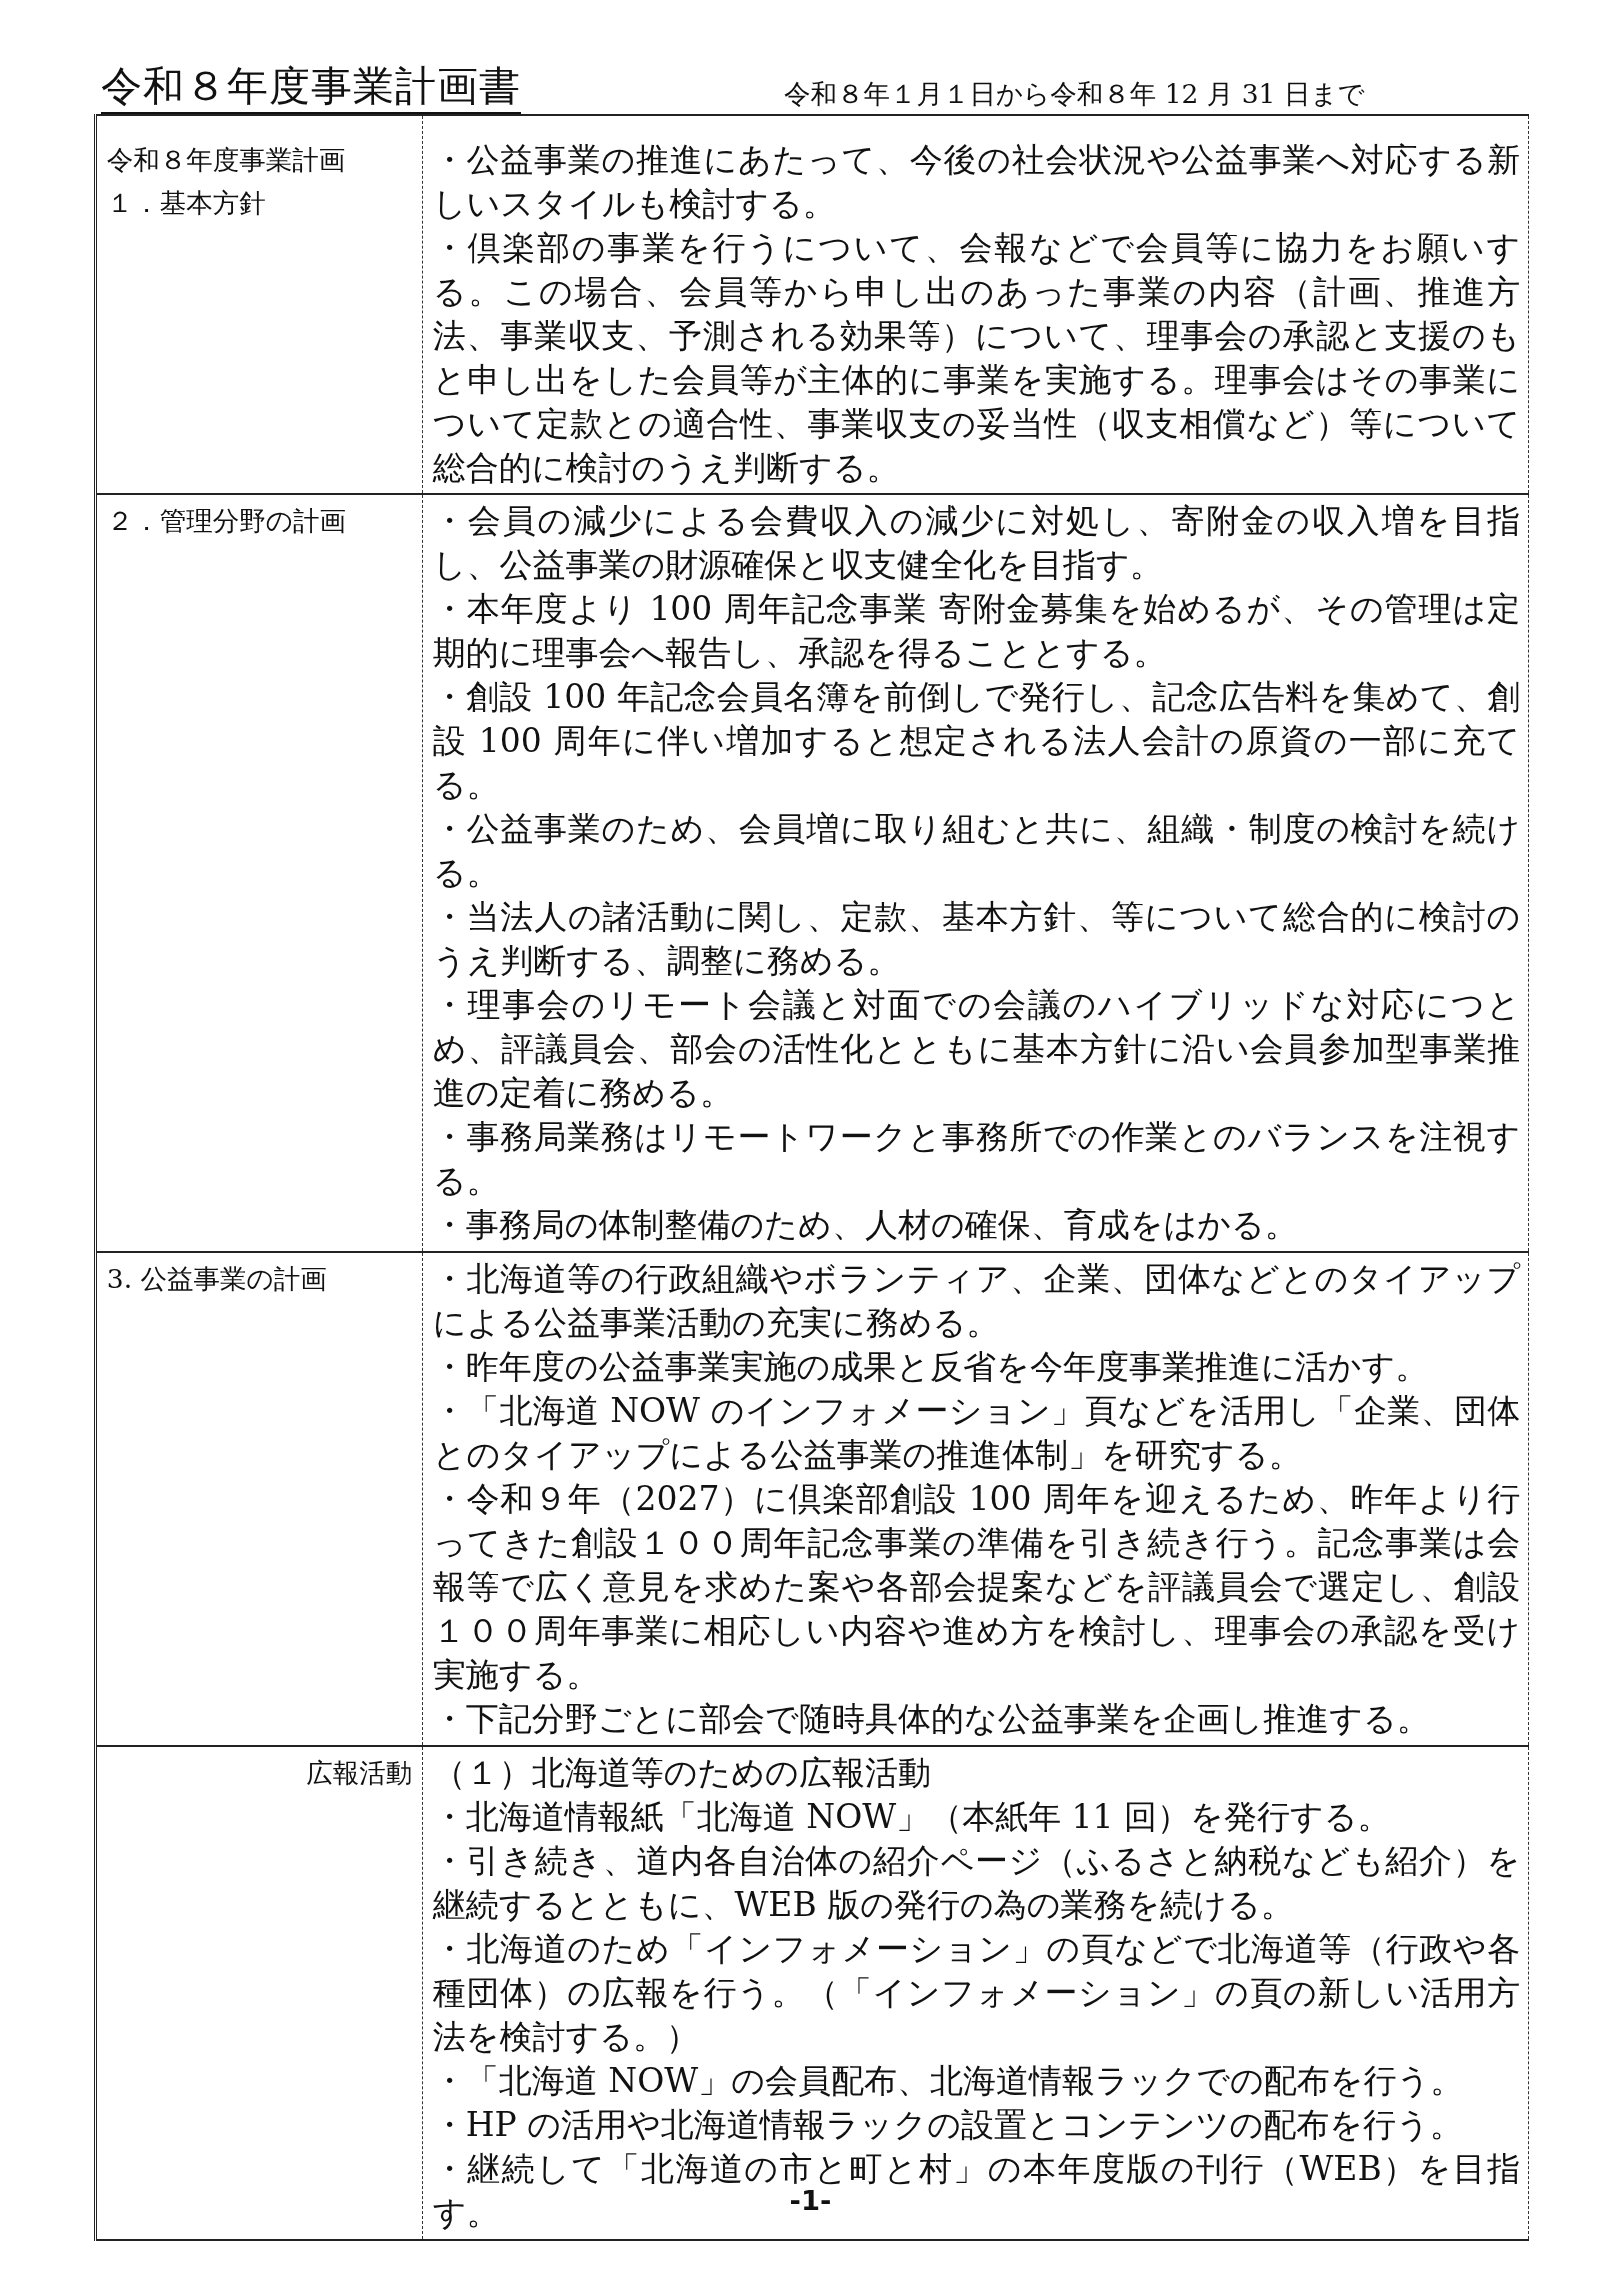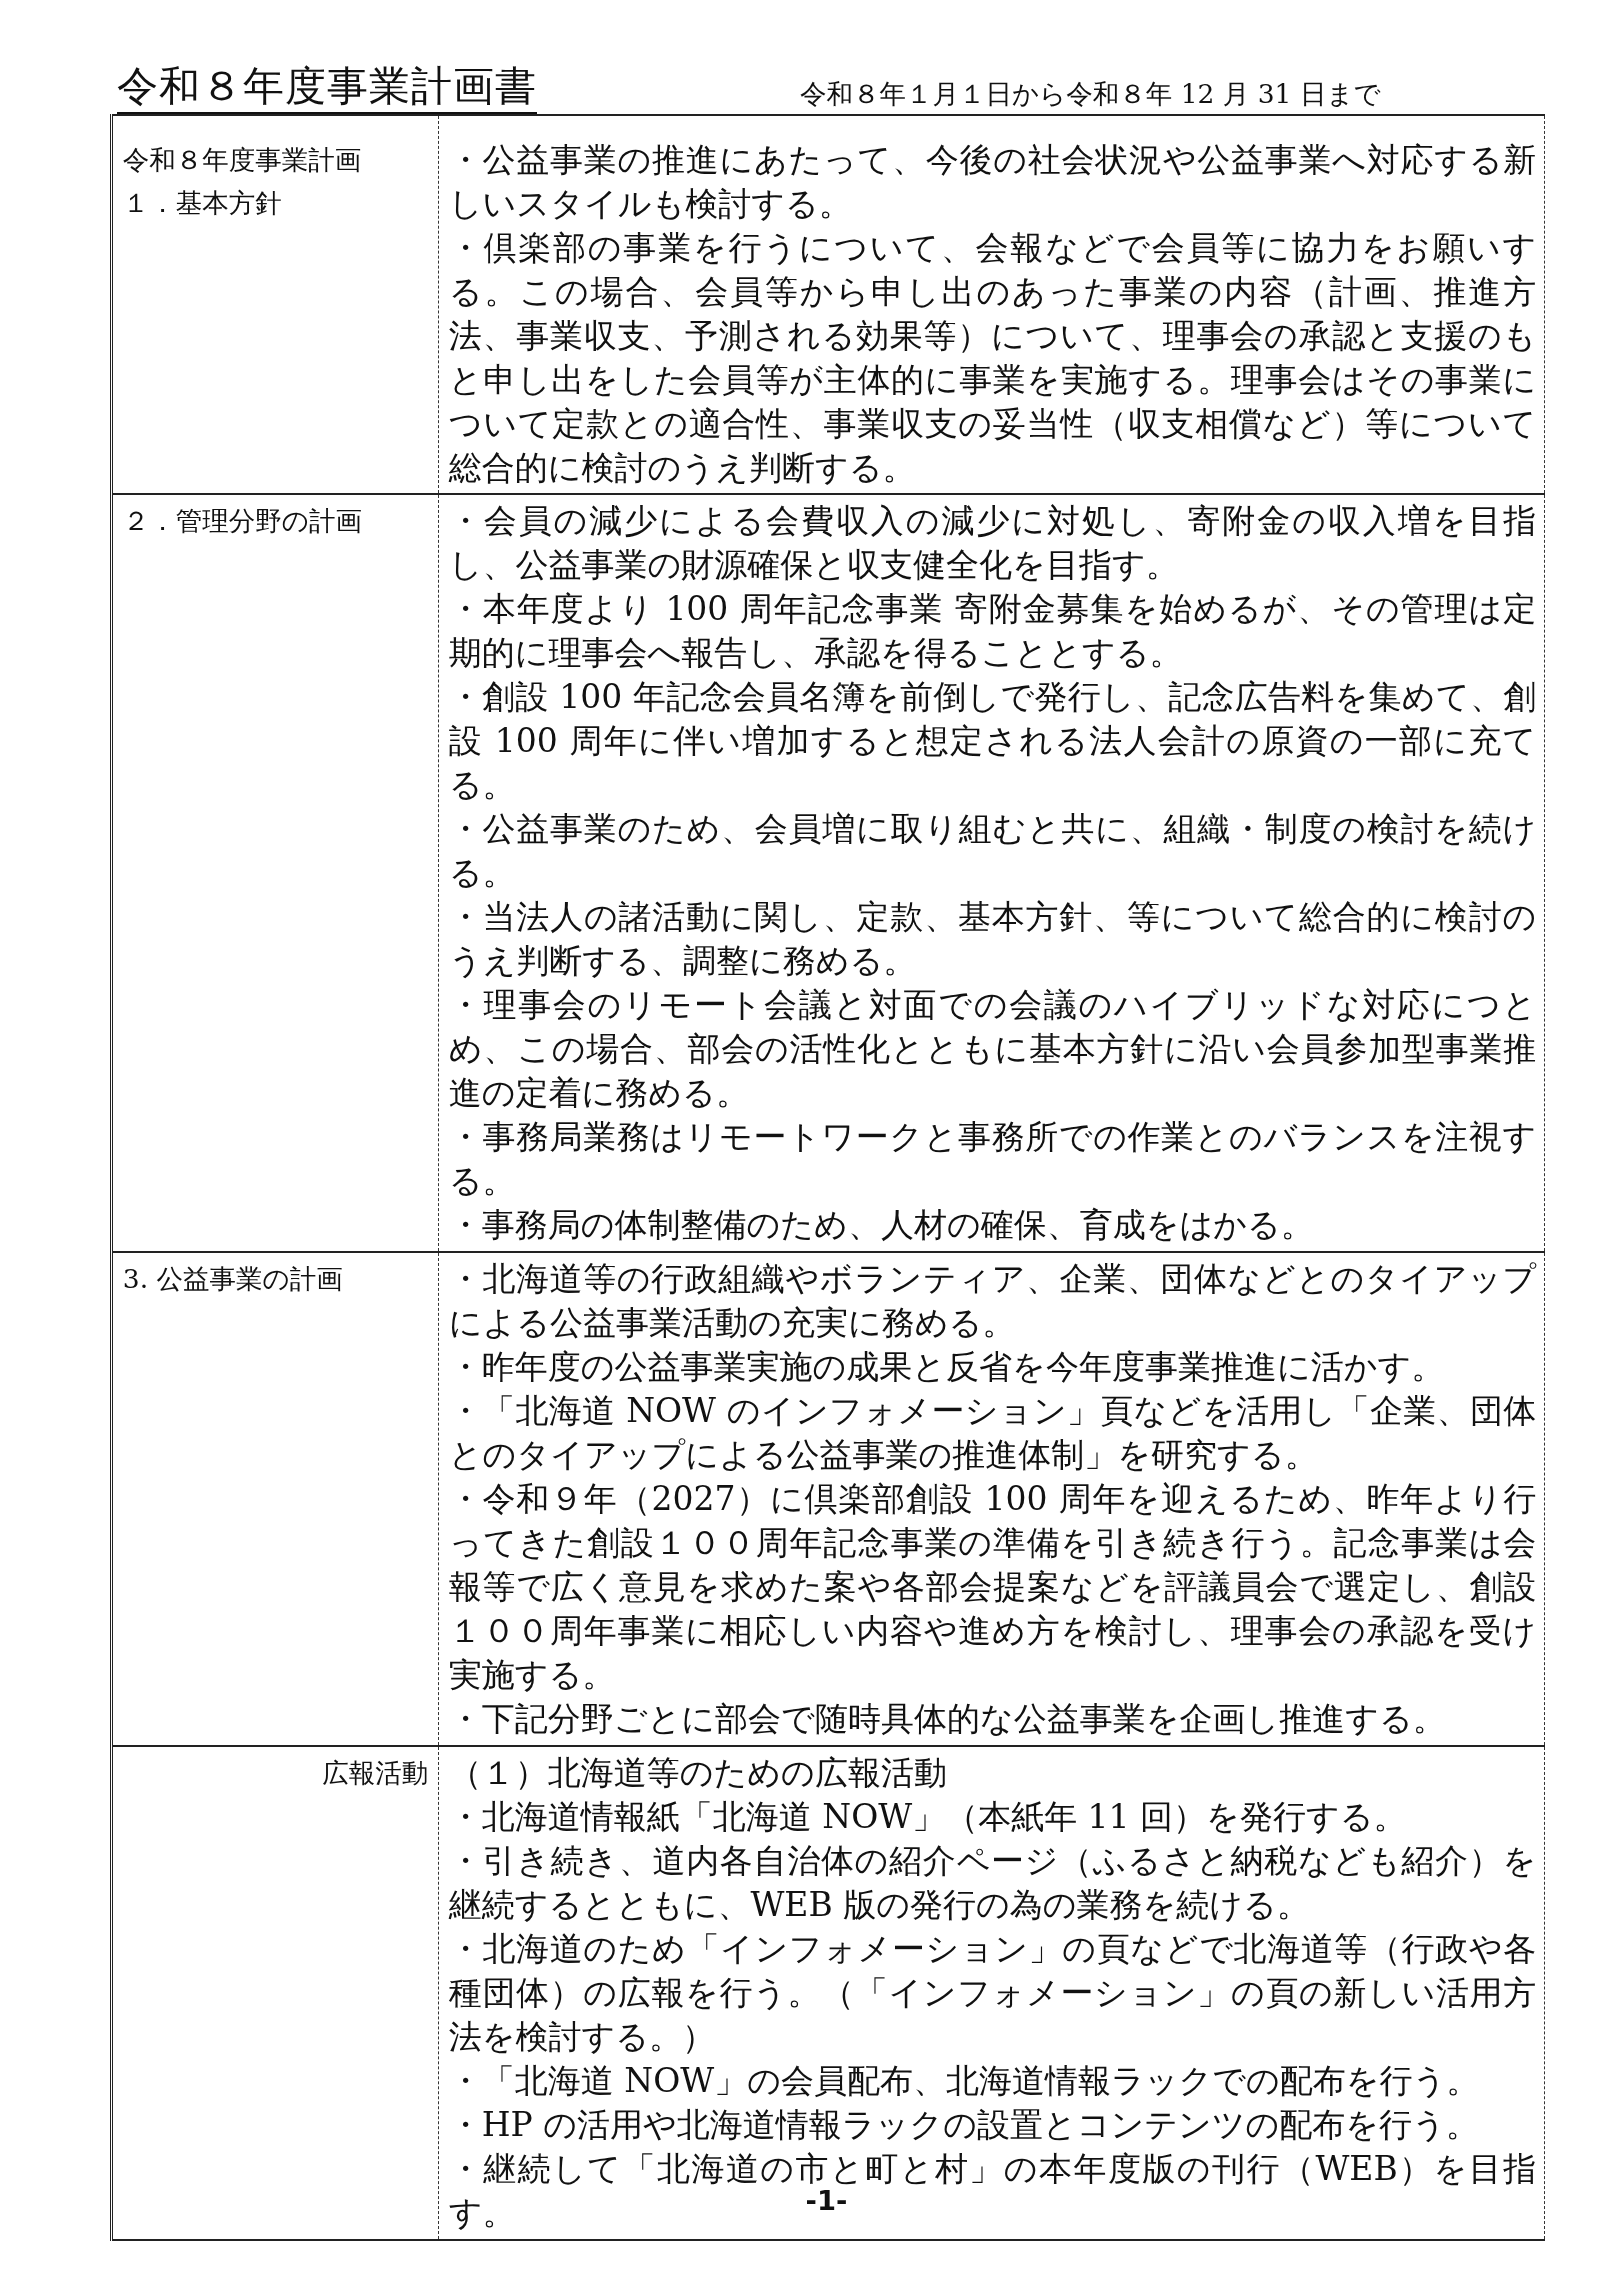--- a/index.html
+++ b/index.html
@@ -13,21 +13,20 @@
       position: relative;
       font-family: "DejaVu Serif", "Liberation Serif", serif;
       color: #111111;
     }
     .page {
       position: absolute;
       left: 0;
       top: 0;
       width: 1513px;
       height: 2293px;
-      margin-left: 16px;
     }
     .title {
       position: absolute;
       left: 101px;
       top: 61px;
       font-family: "DejaVu Sans", "Liberation Sans", sans-serif;
       font-size: 41px;
       line-height: 51px;
       letter-spacing: 1px;
       border-bottom: 2.9px solid #111;
@@ -142,21 +141,21 @@
     <tr class="row-sep">
       <td class="cat left">
         <div>２．管理分野の計画</div>
       </td>
       <td class="body">
         <p>・会員の減少による会費収入の減少に対処し、寄附金の収入増を目指し、公益事業の財源確保と収支健全化を目指す。</p>
         <p>・本年度より 100 周年記念事業 寄附金募集を始めるが、その管理は定期的に理事会へ報告し、承認を得ることとする。</p>
         <p>・創設 100 年記念会員名簿を前倒しで発行し、記念広告料を集めて、創設 100 周年に伴い増加すると想定される法人会計の原資の一部に充てる。</p>
         <p>・公益事業のため、会員増に取り組むと共に、組織・制度の検討を続ける。</p>
         <p>・当法人の諸活動に関し、定款、基本方針、等について総合的に検討のうえ判断する、調整に務める。</p>
-        <p>・理事会のリモート会議と対面での会議のハイブリッドな対応につとめ、この場合、部会の活性化とともに基本方針に沿い会員参加型事業推進の定着に務める。</p>
+        <p>・理事会のリモート会議と対面での会議のハイブリッドな対応につとめ、評議員会、部会の活性化とともに基本方針に沿い会員参加型事業推進の定着に務める。</p>
         <p>・事務局業務はリモートワークと事務所での作業とのバランスを注視する。</p>
         <p>・事務局の体制整備のため、人材の確保、育成をはかる。</p>
       </td>
     </tr>
 
     <tr class="row-sep">
       <td class="cat left">
         <div>3.  公益事業の計画</div>
       </td>
       <td class="body">

